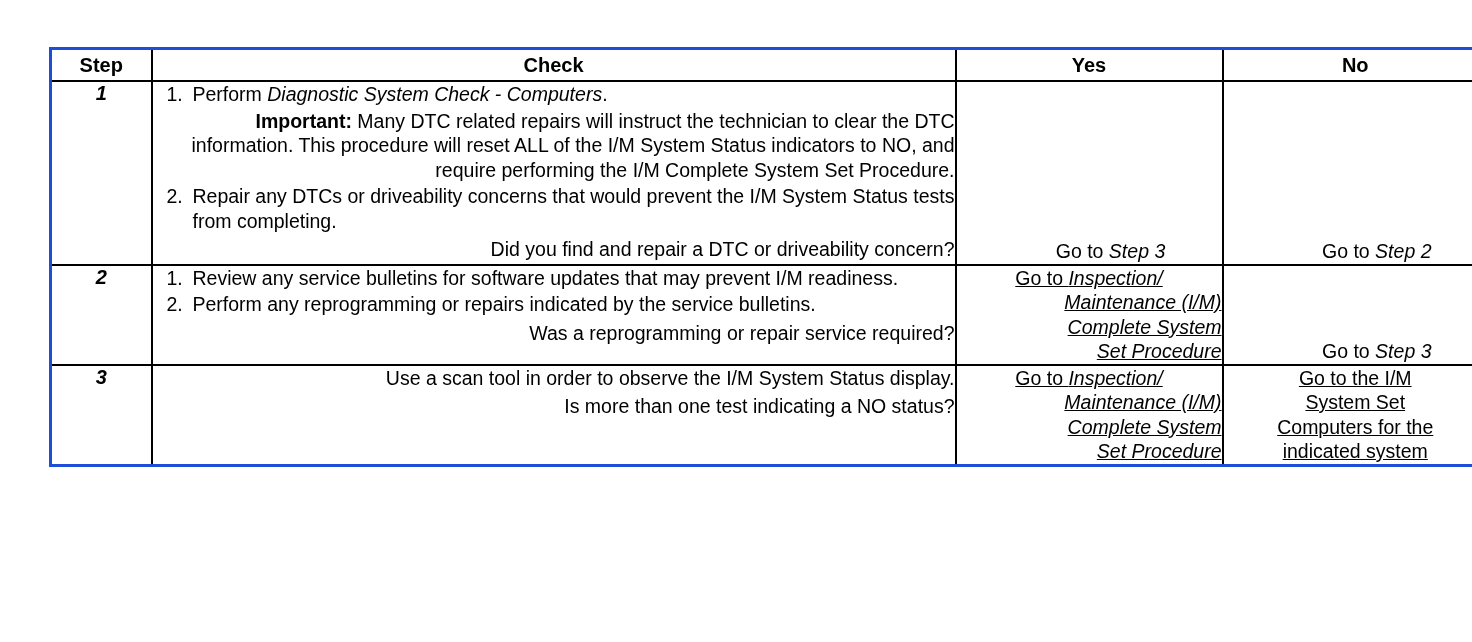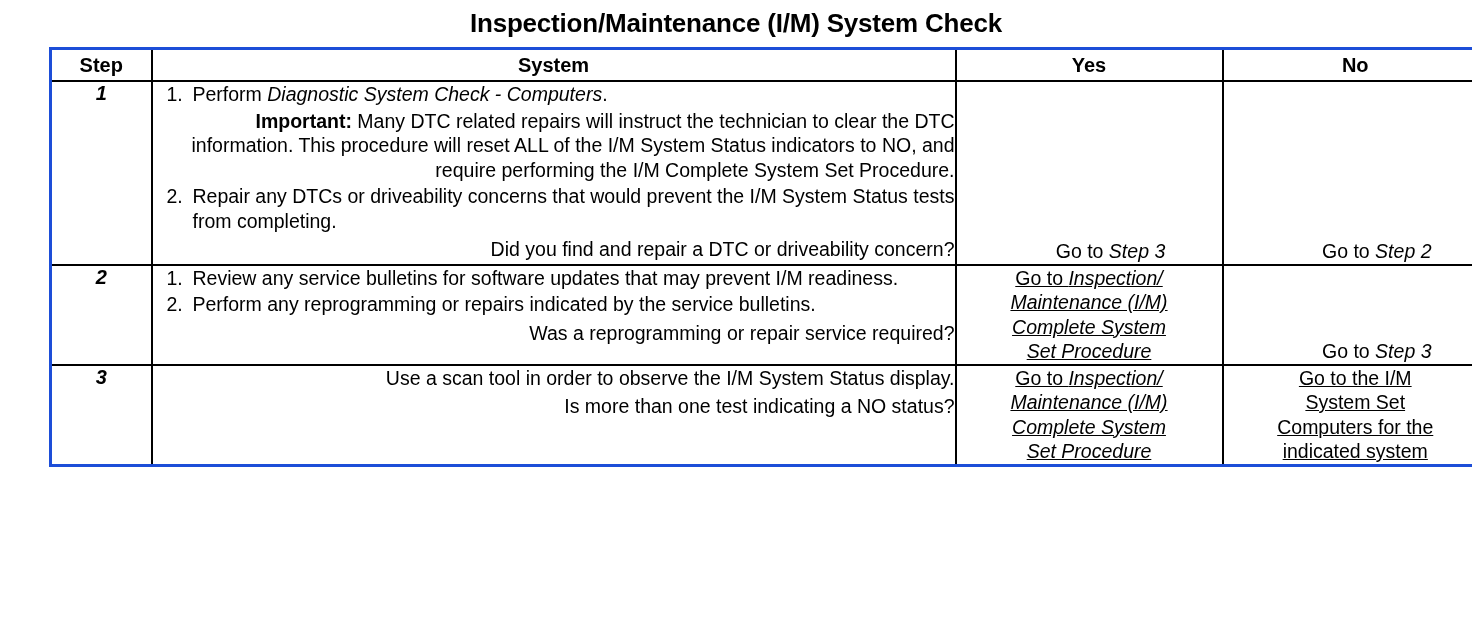--- a/index.html
+++ b/index.html
@@ -119,44 +119,43 @@
   .para {
     margin: 2px 0 2px 0;
     text-align: right;
   }
   .para.tight { margin: 0 0 2px 0; }
 
   .q-line {
     margin-top: 4px;
   }
 
-  .it { font-style: italic; }
+  .it { font-style: italic; text-align: right; }
   .bd { font-weight: bold; }
 
   .yn-line { display: block; text-decoration: underline; }
 </style>
 </head>
 <body>
 
 <div class="page">
 
-  <div class="doc-title">Inspection/Maintenance (I/M) System Check</div>
 
   <div class="table-wrap">
     <table class="imtable">
       <colgroup>
         <col class="c-step">
         <col class="c-action">
         <col class="c-yes">
         <col class="c-no">
       </colgroup>
       <thead>
         <tr>
           <th>Step</th>
-          <th>System</th>
+          <th>Check</th>
           <th>Yes</th>
           <th>No</th>
         </tr>
       </thead>
       <tbody>
 
         <tr>
           <td class="step-cell">1</td>
           <td class="action-cell">
             <div class="num-item">

